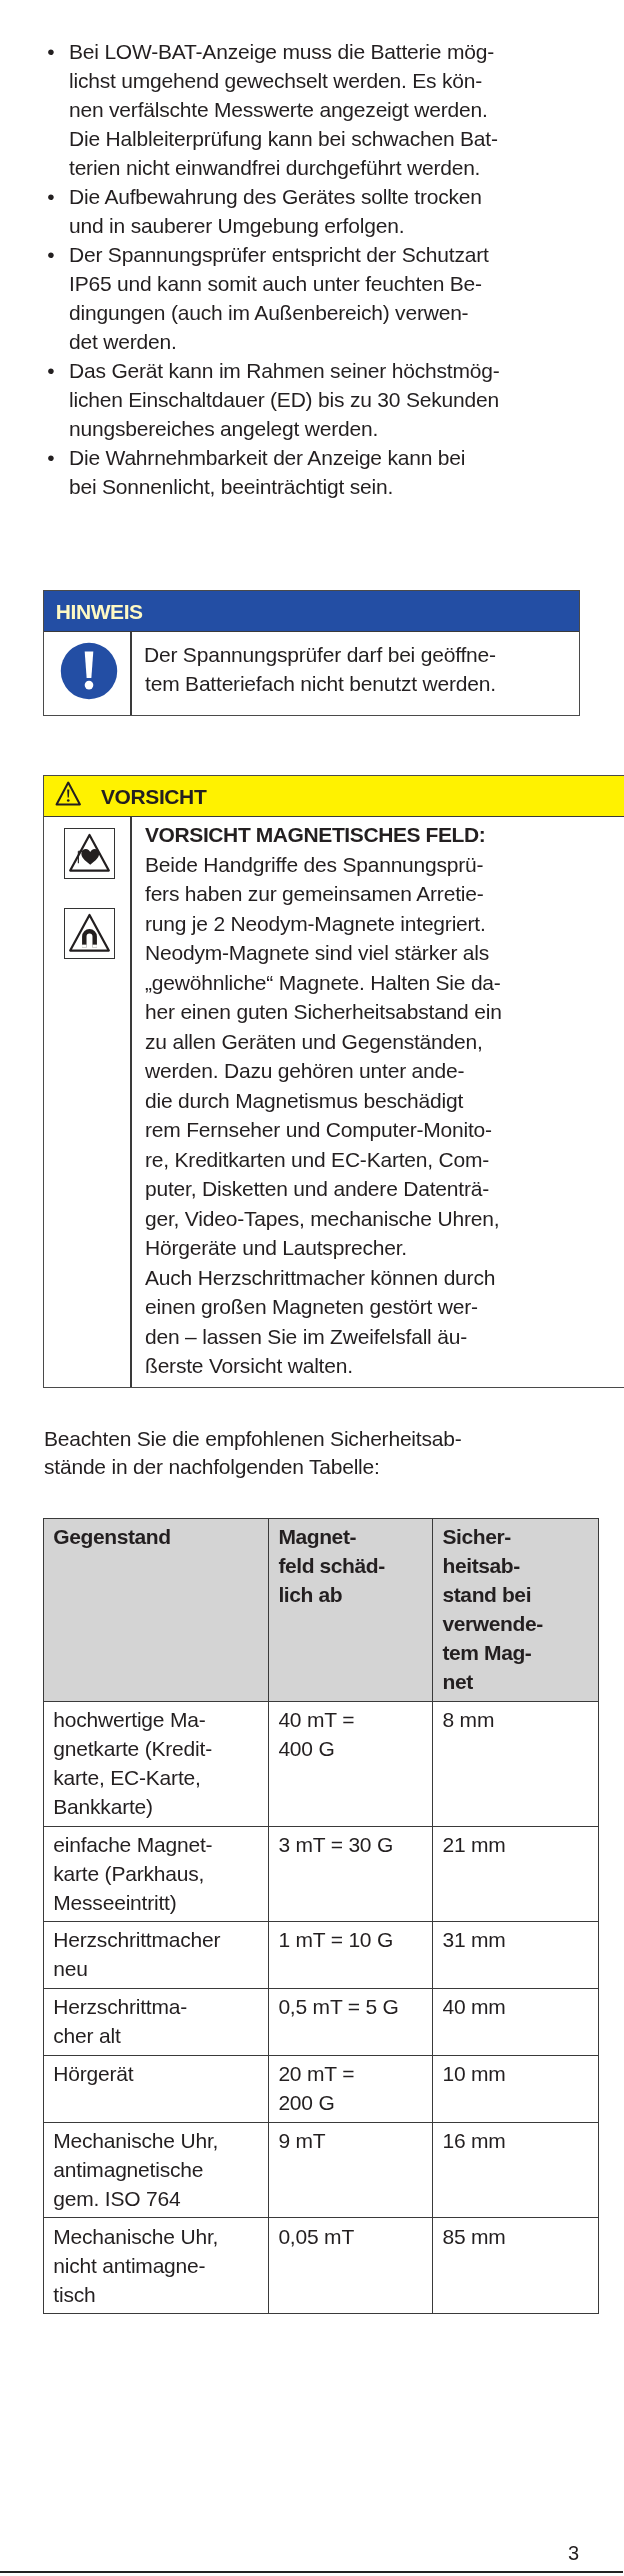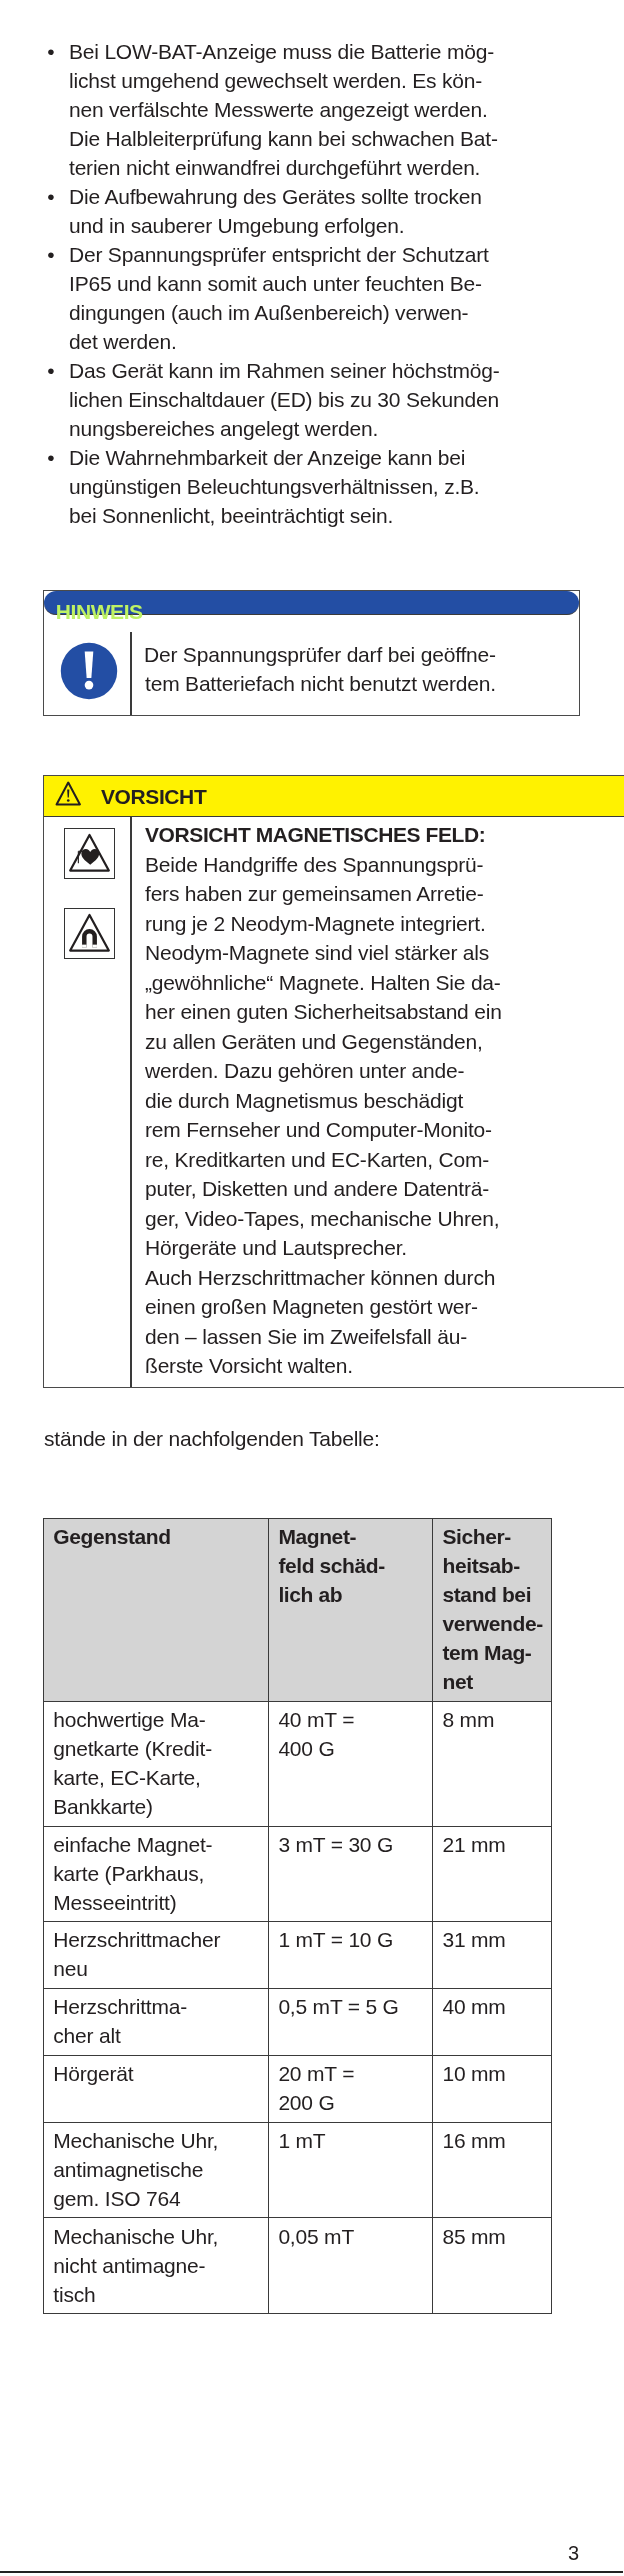--- a/index.html
+++ b/index.html
@@ -9,43 +9,43 @@
   .line { display: block; white-space: nowrap; }
 
   
   #bullets { left: 0; top: 37px; width: 625px; font-size: 21px; line-height: 29px; letter-spacing: -0.2px; }
   .bullet-item { position: relative; padding-left: 69px; }
   .bullet-dot { position: absolute; left: 43px; top: 0; width: 15.6px; text-align: center; }
 
   
   .box { box-sizing: border-box; border: 1.6px solid #4a4a4a; }
   #hinweis { left: 43px; top: 590px; width: 537px; height: 126px; }
-  #hinweis .hdr { position: absolute; left: 0; top: 0; right: 0; height: 24px; background: #234ea4;
-                  border-bottom: 1.6px solid #3a3a3a; color: #bef264; font-weight: bold; font-size: 21px;
-                  line-height: 41px; padding-left: 11.7px; letter-spacing: -0.4px; box-sizing: border-box; border-radius: 17px; }
+  #hinweis .hdr { position: absolute; left: 0; top: 0; right: 0; height: 41px; background: #234ea4;
+                  border-bottom: 1.6px solid #3a3a3a; color: #fef9c3; font-weight: bold; font-size: 21px;
+                  line-height: 41px; padding-left: 11.7px; letter-spacing: -0.4px; box-sizing: border-box; }
   #hinweis .sep { position: absolute; left: 86px; top: 41px; bottom: 0; width: 1.6px; background: #3a3a3a; }
   #hinweis .ico { position: absolute; left: 16.4px; top: 51px; width: 58px; height: 58px; }
   #hinweis .txt { position: absolute; left: 100px; top: 49px; font-size: 21px; line-height: 29px; letter-spacing: -0.2px; text-align: right; }
 
   #vorsicht { left: 43px; top: 775px; width: 603px; height: 613px; }
   #vorsicht .hdr { position: absolute; left: 0; top: 0; right: 0; height: 41px; background: #fff200;
                    border-bottom: 1.6px solid #3a3a3a; box-sizing: border-box; }
   #vorsicht .hdr .tri { position: absolute; left: 11px; top: 4.7px; width: 26.5px; height: 25px; }
   #vorsicht .hdr .ttl { position: absolute; left: 57px; top: 0; line-height: 42px; font-size: 21px;
                         font-weight: bold; letter-spacing: -0.4px; color: #231f20; }
   #vorsicht .sep { position: absolute; left: 86px; top: 41px; bottom: 0; width: 1.6px; background: #3a3a3a; }
   #vorsicht .pic { position: absolute; left: 19.5px; width: 51px; height: 51px; box-sizing: border-box;
                    border: 1.6px solid #333; background: #fff; }
   #vorsicht .txt { position: absolute; left: 101px; top: 44px; font-size: 21px; line-height: 29.5px; letter-spacing: -0.2px; }
   #vorsicht .txt .bold { font-weight: bold; letter-spacing: -0.4px; }
 
   #intro { left: 44px; top: 1425px; font-size: 21px; line-height: 28px; letter-spacing: -0.2px; }
 
   
-  #tbl { left: 43px; top: 1518px; width: 509px; border-collapse: collapse; font-size: 21px; line-height: 29px; letter-spacing: -0.2px; }
+  #tbl { left: 43px; top: 1518px; width: 556px; border-collapse: collapse; font-size: 21px; line-height: 29px; letter-spacing: -0.2px; }
   #tbl td, #tbl th { border: 1.6px solid #3a3a3a; vertical-align: top; text-align: left; padding: 3.1px 7.8px 4.7px 9.3px; }
   #tbl th { background: #d4d4d4; font-weight: bold; letter-spacing: -0.4px; }
   #tbl .c1 { width: 207px; }
   #tbl .c2 { width: 146px; }
 
   #pagenum { left: 568px; top: 2541px; font-size: 20px; line-height: 25px; }
   #rule { left: 0; top: 2571px; width: 623px; height: 2.3px; background: #222; }
 </style>
 </head>
 <body>
@@ -73,21 +73,20 @@
     </div>
   <div class="bullet-item">
       <span class="bullet-dot">•</span>
       <span class="line">Das Gerät kann im Rahmen seiner höchstmög-</span>
       <span class="line">lichen Einschaltdauer (ED) bis zu 30 Sekunden</span>
       <span class="line">nungsbereiches angelegt werden.</span>
     </div>
   <div class="bullet-item">
       <span class="bullet-dot">•</span>
       <span class="line">Die Wahrnehmbarkeit der Anzeige kann bei</span>
-      <span class="line">ungünstigen Beleuchtungsverhältnissen, z.B.</span>
       <span class="line">bei Sonnenlicht, beeinträchtigt sein.</span>
     </div>
 </div>
 
 <div id="hinweis" class="abs box">
   <div class="hdr">HINWEIS</div>
   <div class="sep"></div>
   <svg class="ico" viewBox="0 0 74 74">
     <circle cx="37" cy="37" r="36" fill="#234ea4"></circle>
     <path d="M31.5 12 h11 l-2.5 34 h-6 z" fill="#ffffff"></path>
@@ -140,20 +139,21 @@
         <span class="line">Hörgeräte und Lautsprecher.</span>
         <span class="line">Auch Herzschrittmacher können durch</span>
         <span class="line">einen großen Magneten gestört wer-</span>
         <span class="line">den – lassen Sie im Zweifelsfall äu-</span>
         <span class="line">ßerste Vorsicht walten.</span>
       </div>
   </div>
 </div>
 
 <div id="intro" class="abs">
+    <span class="line">Beachten Sie die empfohlenen Sicherheitsab-</span>
     <span class="line">stände in der nachfolgenden Tabelle:</span>
   </div>
 
 <table id="tbl" class="abs">
   <thead>
     <tr style="height:181px;">
       <th class="c1">
           <span class="line">Gegenstand</span>
         </th>
       <th class="c2">
@@ -236,21 +236,21 @@
           <span class="line">10 mm</span>
         </td>
       </tr>
       <tr style="height: 93px;">
         <td class="c1">
           <span class="line">Mechanische Uhr,</span>
           <span class="line">antimagnetische</span>
           <span class="line">gem. ISO 764</span>
         </td>
         <td class="c2">
-          <span class="line">1 mT</span>
+          <span class="line">9 mT</span>
         </td>
         <td>
           <span class="line">16 mm</span>
         </td>
       </tr>
       <tr style="height: 93px;">
         <td class="c1">
           <span class="line">Mechanische Uhr,</span>
           <span class="line">nicht antimagne-</span>
           <span class="line">tisch</span>

